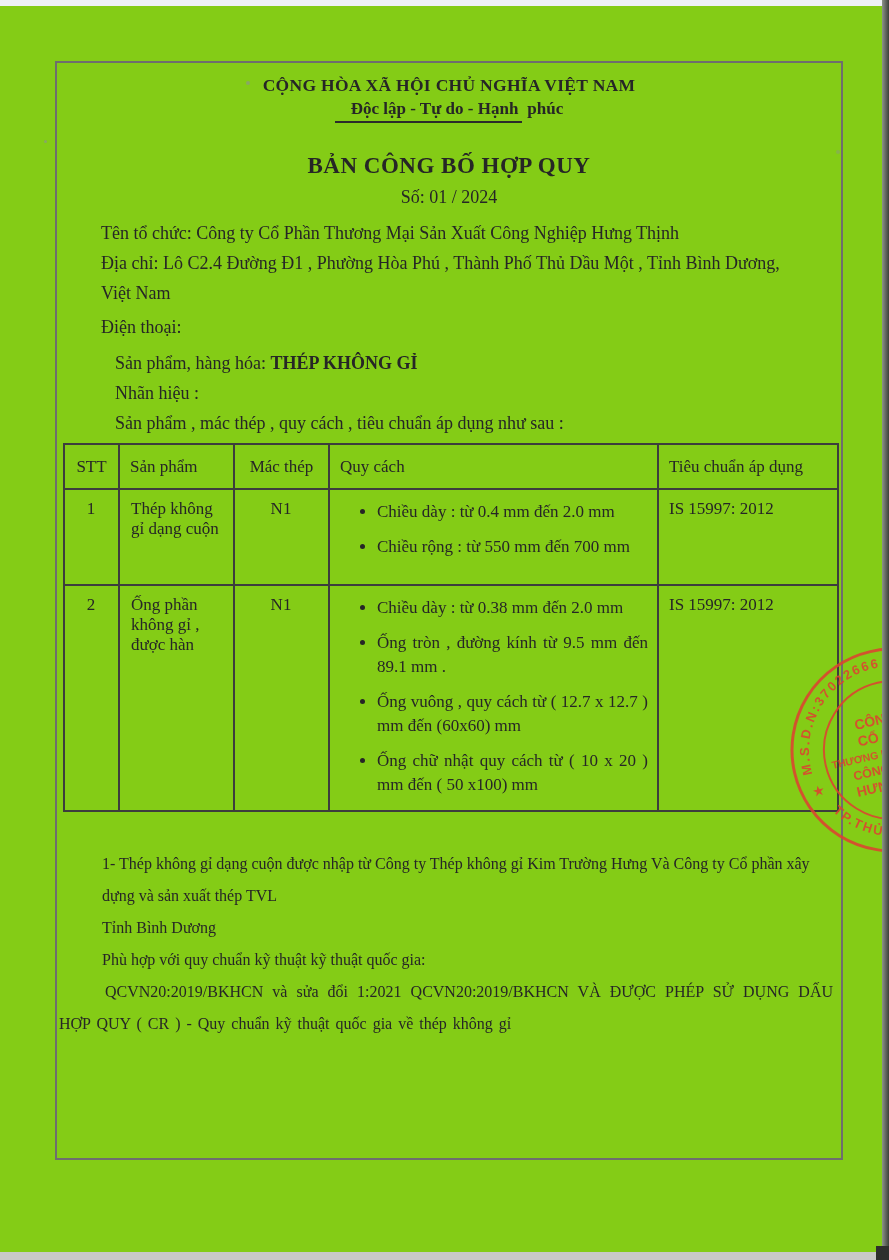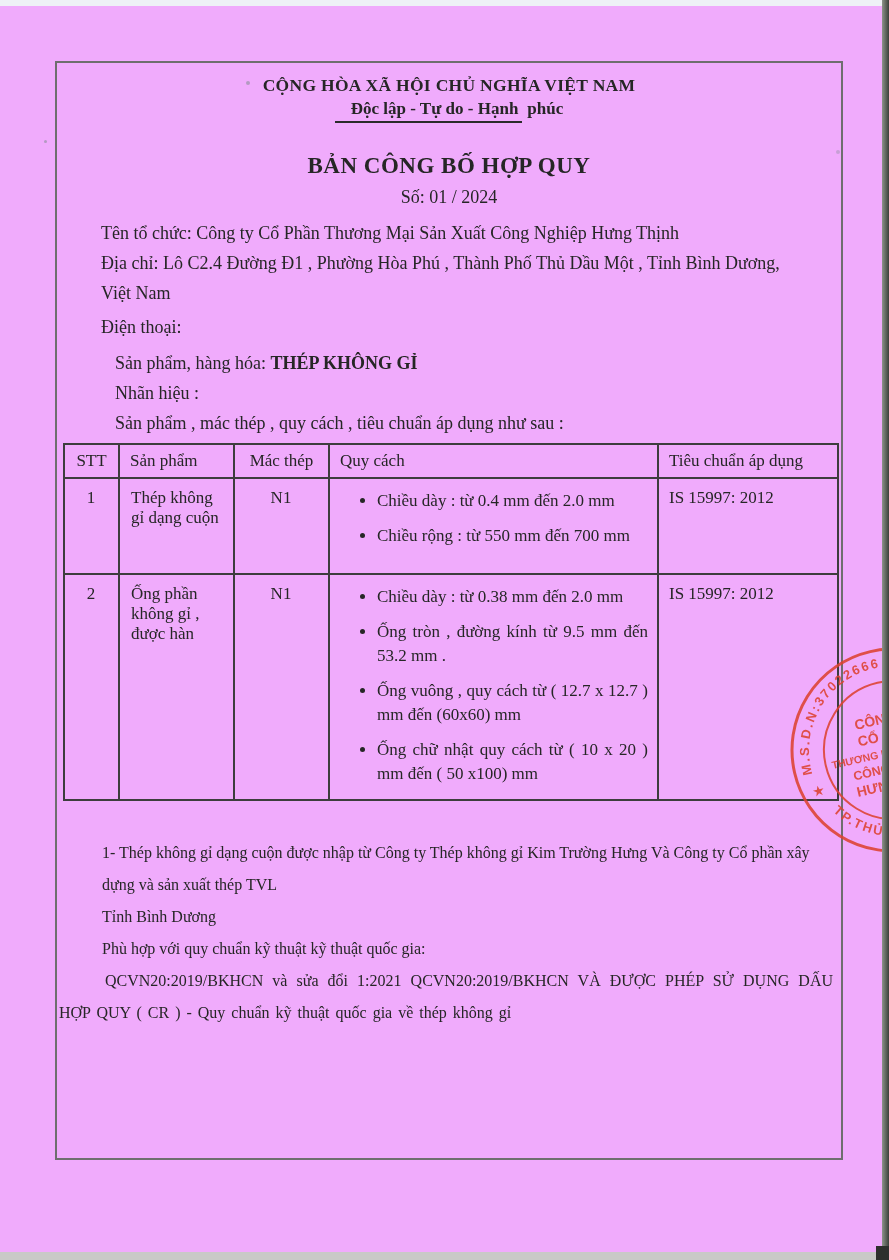--- a/index.html
+++ b/index.html
@@ -1,19 +1,19 @@
 <!DOCTYPE html>
 <html><head>
 <meta charset="utf-8">
 <style>
   html,body{margin:0;padding:0;background:#e9e9e9;}
   #doc{
     position:relative;
     width:889px;height:1260px;
-    background:#f0abfc;
+    background:#84cc16;
     overflow:hidden;
     font-family:"Liberation Serif","DejaVu Serif",serif;
     color:#262626;
   }
   
   .top-band{position:absolute;left:0;top:0;width:889px;height:6px;background:#eef1f6;}
   .right-strip{position:absolute;left:882px;top:0;width:7px;height:1260px;
     background:linear-gradient(to right,#8d938a,#3c403a);}
   .bottom-strip{position:absolute;left:0;top:1252px;width:889px;height:8px;background:#c9c9c7;}
   .corner-block{position:absolute;left:876px;top:1246px;width:13px;height:14px;background:#2e2f2d;}
@@ -43,21 +43,21 @@
 
   table.spec{
     margin:5px 0 0 6px;width:774px;
     border-collapse:collapse;table-layout:fixed;
     font-size:17px;
   }
   table.spec th,table.spec td{
     border:2px solid #3d3d3d;vertical-align:top;
     font-weight:normal;text-align:left;box-sizing:border-box;
   }
-  table.spec th{height:34px;vertical-align:middle;padding:0 0 0 10px;}
+  table.spec th{height:45px;vertical-align:middle;padding:0 0 0 10px;}
   table.spec th.c,table.spec td.c{text-align:center;padding-left:0;}
   td.stt,td.mac{padding-top:9px;}
   td.sp{padding:9px 9px 0 11px;text-align:justify;}
   td.tc{padding:9px 10px 0 10px;}
   td.qc ul{margin:9px 8px 0 0;padding:0 0 0 46px;}
   td.qc li{margin:0 0 11px 0;text-align:justify;line-height:24px;}
   tr.r1 td{height:96px;}
   tr.r2 td{height:226px;}
 
   .notes{margin:36px 8px 0 45px;font-size:16px;line-height:32px;}
@@ -125,21 +125,21 @@
             </td>
         <td class="tc">IS 15997: 2012</td>
       </tr>
       <tr class="r2">
         <td class="c stt">2</td>
         <td class="sp">Ống phần không gỉ , được hàn</td>
         <td class="c mac">N1</td>
         <td class="qc">
               <ul>
                 <li>Chiều dày : từ 0.38 mm đến 2.0 mm</li>
-                <li>Ống tròn , đường kính từ 9.5 mm đến 53.2 mm .</li>
+                <li>Ống tròn , đường kính từ 9.5 mm đến 89.1 mm .</li>
                 <li>Ống vuông , quy cách từ ( 12.7 x 12.7 ) mm đến (60x60) mm</li>
                 <li>Ống chữ nhật quy cách từ ( 10 x 20 ) mm đến ( 50 x100) mm</li>
               </ul>
             </td>
         <td class="tc">IS 15997: 2012</td>
       </tr>
     </tbody>
       </table>
 
     <div class="notes">

